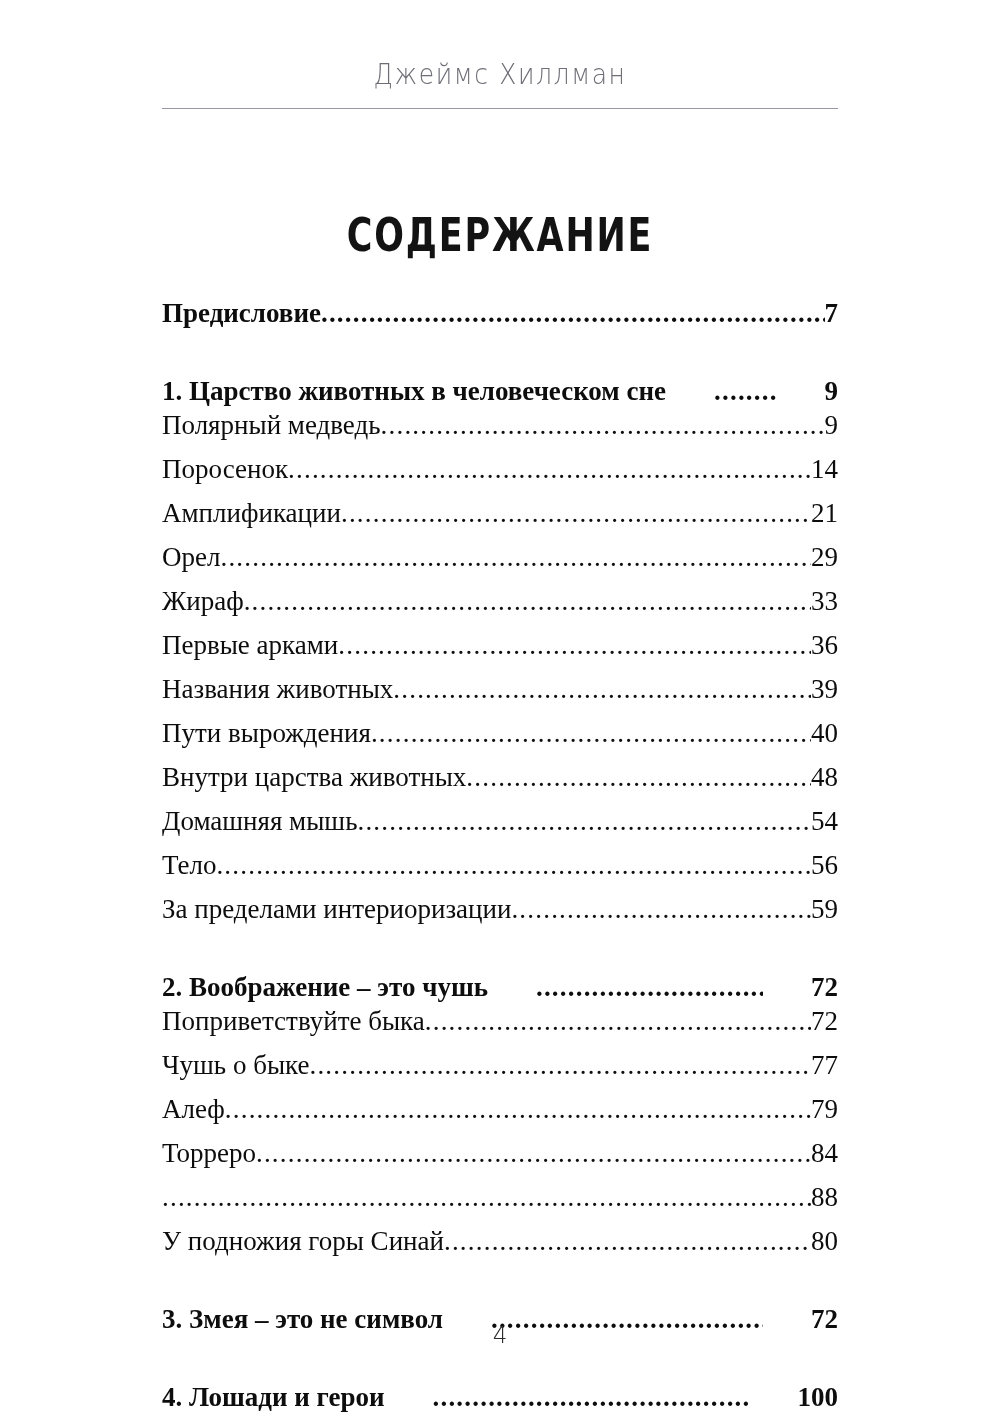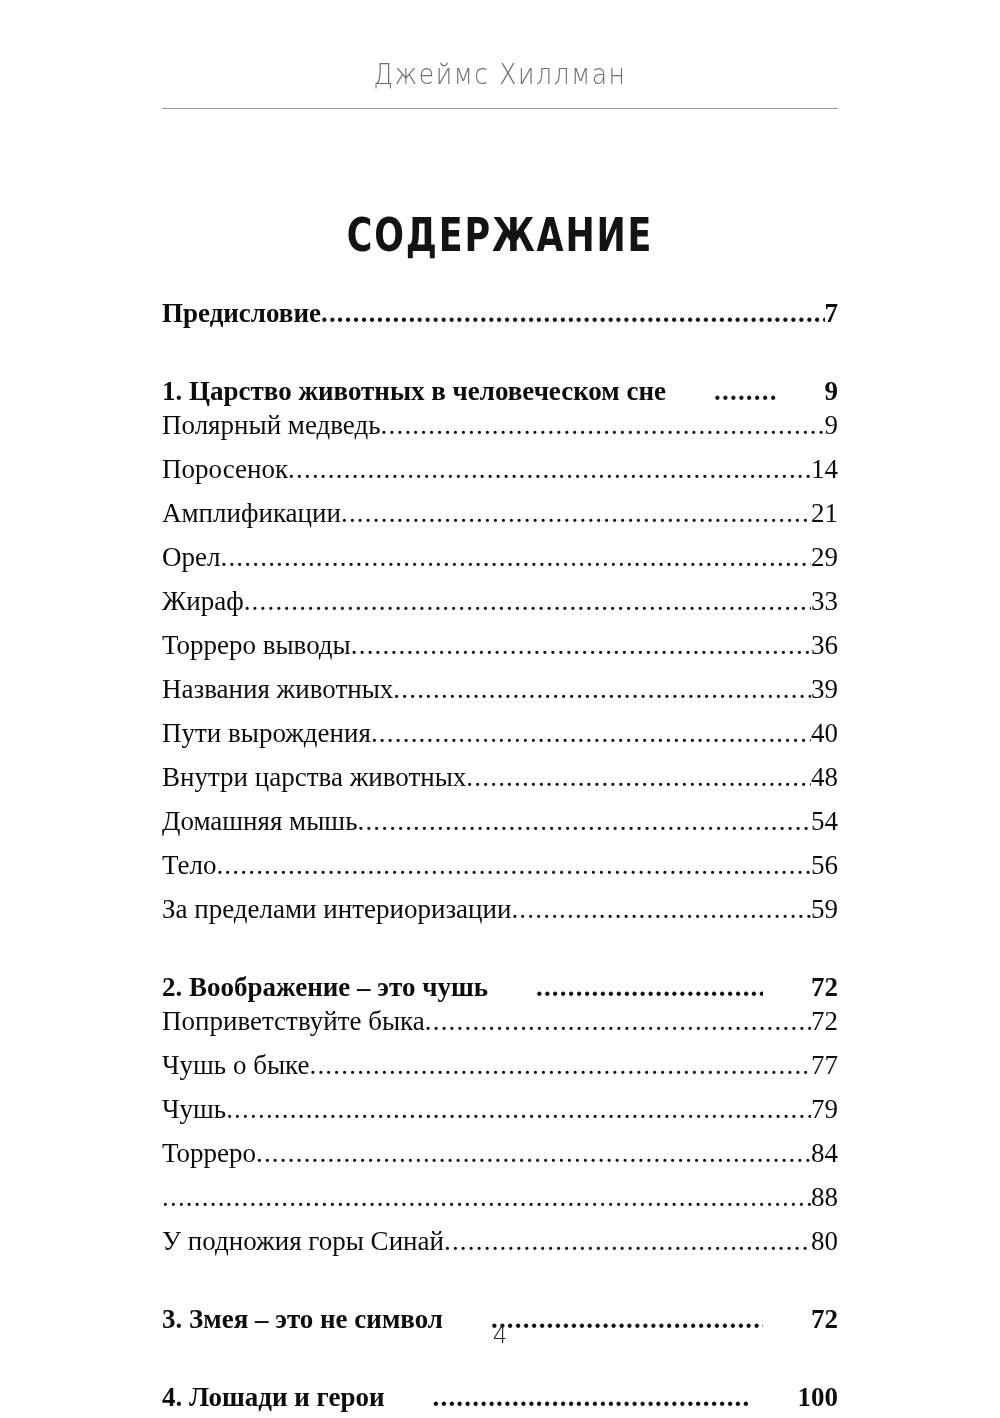--- a/index.html
+++ b/index.html
@@ -167,21 +167,21 @@
         <span class="entry-label">Орел</span>
         <span class="leader">............................................................................................................................................................................................................................</span>
         <span class="entry-page">29</span>
       </div>
       <div class="toc-entry entry-row level-section">
         <span class="entry-label">Жираф</span>
         <span class="leader">............................................................................................................................................................................................................................</span>
         <span class="entry-page">33</span>
       </div>
       <div class="toc-entry entry-row level-section">
-        <span class="entry-label">Торреро выводы</span>
+        <span class="entry-label">Первые арками</span>
         <span class="leader">............................................................................................................................................................................................................................</span>
         <span class="entry-page">36</span>
       </div>
       <div class="toc-entry entry-row level-section">
         <span class="entry-label">Названия животных</span>
         <span class="leader">............................................................................................................................................................................................................................</span>
         <span class="entry-page">39</span>
       </div>
       <div class="toc-entry entry-row level-section">
         <span class="entry-label">Пути вырождения</span>
@@ -217,21 +217,21 @@
         <span class="entry-label">Поприветствуйте быка</span>
         <span class="leader">............................................................................................................................................................................................................................</span>
         <span class="entry-page">72</span>
       </div>
       <div class="toc-entry entry-row level-section">
         <span class="entry-label">Чушь о быке</span>
         <span class="leader">............................................................................................................................................................................................................................</span>
         <span class="entry-page">77</span>
       </div>
       <div class="toc-entry entry-row level-section">
-        <span class="entry-label">Чушь</span>
+        <span class="entry-label">Алеф</span>
         <span class="leader">............................................................................................................................................................................................................................</span>
         <span class="entry-page">79</span>
       </div>
       <div class="toc-entry entry-row level-section">
         <span class="entry-label">Торреро</span>
         <span class="leader">............................................................................................................................................................................................................................</span>
         <span class="entry-page">84</span>
       </div>
       <div class="toc-entry entry-row level-section">
         <span class="leader">............................................................................................................................................................................................................................</span>

